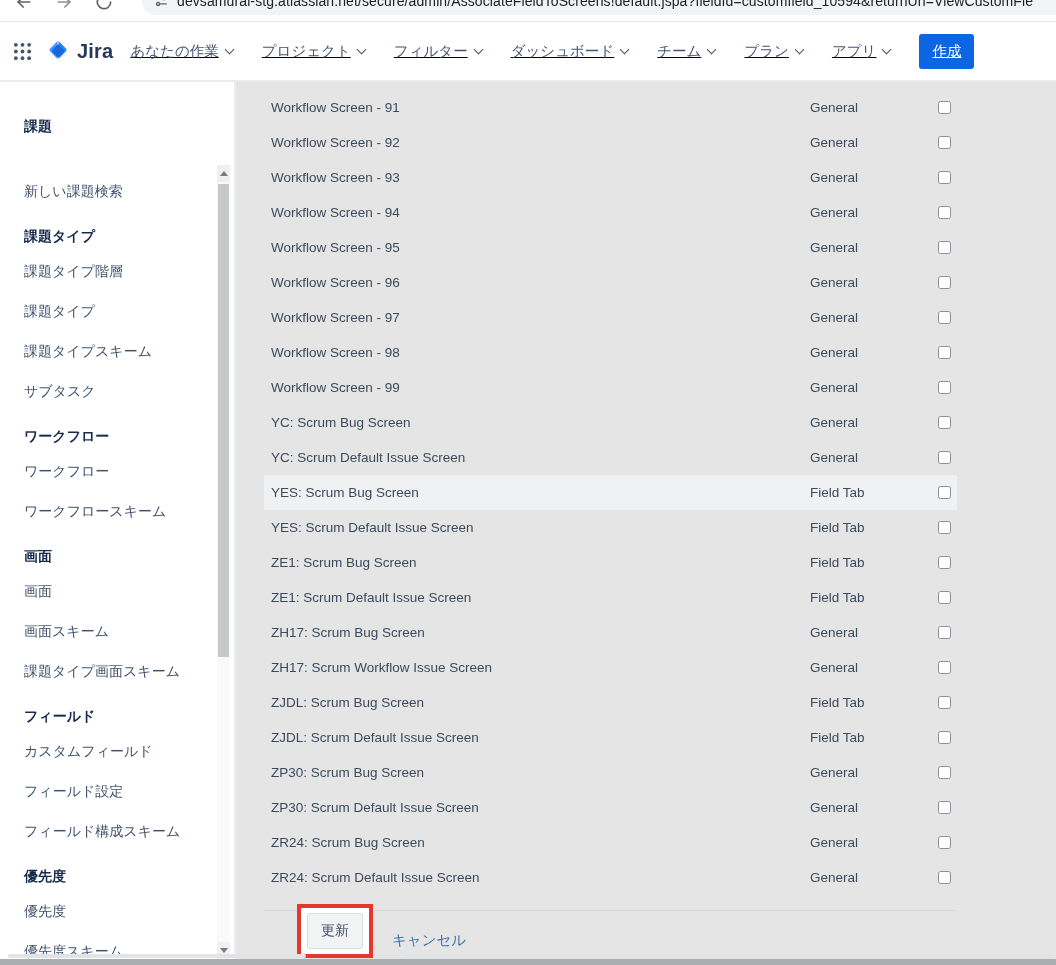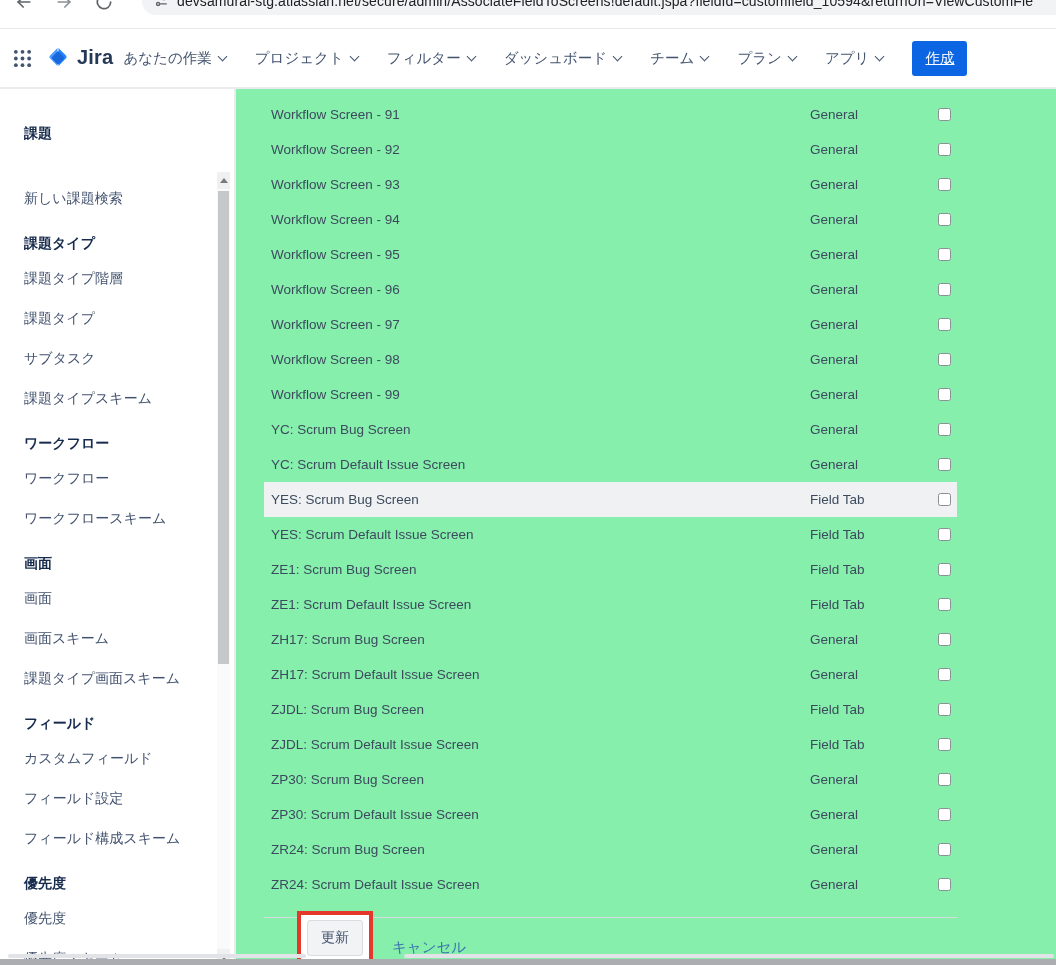--- a/index.html
+++ b/index.html
@@ -1,34 +1,34 @@
 <!DOCTYPE html>
 <html><head>
 <meta charset="utf-8">
 <style>
   * { margin:0; padding:0; box-sizing:border-box; }
   html,body { background:#fff; }
   body { font-family:"Liberation Sans", sans-serif; width:1056px; height:965px; position:relative; overflow:hidden; }
 
   
-  .chrome { height:29px; border-bottom:1px solid #e6e8ea; display:flex; align-items:flex-start; overflow:hidden; padding-left:14px; background:#fff; }
+  .chrome { height:22px; border-bottom:1px solid #e6e8ea; display:flex; align-items:flex-start; overflow:hidden; padding-left:14px; background:#fff; }
   .chrome-icon { width:20px; height:20px; margin-top:-8px; margin-right:20px; flex:0 0 auto; color:#5f6368; }
   .chrome-icon.fwd { color:#8b9095; }
   .chrome-icon svg { width:100%; height:100%; }
   .url-pill { flex:1 0 auto; height:28px; margin-top:-13px; margin-left:8px; background:#f1f3f4; border-radius:14px; display:flex; align-items:center; padding:0 12px; width:950px; }
   .tune-icon { width:14px; height:14px; color:#5f6368; margin-right:9px; flex:0 0 auto; }
   .url-text { font-size:14px; color:#202124; white-space:nowrap; overflow:hidden; letter-spacing:0.1px; }
 
   
   .navbar { height:60px; display:flex; align-items:center; padding:0 16px 0 13px; border-bottom:2px solid #ebecf0; background:#fff; }
   .grid-icon { width:19px; height:19px; color:#44546f; margin-right:14px; cursor:pointer; }
-  .brand { display:flex; align-items:flex-start; margin-right:10px; cursor:pointer; }
+  .brand { display:flex; align-items:center; margin-right:17px; cursor:pointer; }
   .brand svg { width:24px; height:24px; margin-right:7px; }
   .brand-name { font-size:20px; font-weight:700; color:#253858; letter-spacing:0.2px; }
-  .nav-menu { display:flex; align-items:center; }
+  .nav-menu { display:flex; align-items:center;text-decoration:underline; }
   .nav-item { display:flex; align-items:center; margin-right:29px; font-size:14.5px; color:#44546f; cursor:pointer; white-space:nowrap; }
   .chev { width:7px; height:7px; border-right:1.6px solid #44546f; border-bottom:1.6px solid #44546f; transform:rotate(45deg); margin-left:7px; margin-top:-4px; }
   .create-btn { border:none; border-radius:3px; color:#fff; font-size:14.5px; padding:8px 13px; cursor:pointer; font-family:inherit;text-decoration:underline; }
 
   
   .page { display:flex; height:884px; }
 
   
   .sidebar { width:236px; flex:0 0 236px; border-right:2px solid #ebecf0; position:relative; padding-top:34px; background:#fff; }
   .sb-title { font-size:14px; font-weight:700; color:#172b4d; padding-left:24px; line-height:20px; }
@@ -39,21 +39,21 @@
   
   .sb-scrollbar { position:absolute; right:4px; top:-7px; width:13px; height:794px; background:#fafafa; }
   .sb-btn { position:absolute; left:0; width:13px; height:17px; background:#f0f0f0; display:flex; align-items:center; justify-content:center; cursor:pointer; }
   .sb-btn.up { top:0; }
   .sb-btn.down { bottom:0; }
   .tri-up { width:0; height:0; border-left:4px solid transparent; border-right:4px solid transparent; border-bottom:5px solid #7a7a7a; }
   .tri-down { width:0; height:0; border-left:4px solid transparent; border-right:4px solid transparent; border-top:5px solid #7a7a7a; }
   .sb-thumb { position:absolute; top:19px; left:1px; width:11px; height:473px; background:#c5c7c9; cursor:grab; }
 
   
-  .main { flex:1; padding-top:8px; position:relative; background:#86efac; }
+  .main { flex:1; padding-top:8px; position:relative; background:#e5e5e5; }
   .row { height:35px; margin-left:28px; width:693px; display:flex; align-items:center; padding:0 6px 0 7px; font-size:13.5px; color:#3c4a5d; }
   .row.hl { background:#f0f1f3; }
   .row .name { flex:1; white-space:nowrap; overflow:hidden; }
   .row .tab { width:146px; flex:0 0 146px; padding-left:25px; white-space:nowrap; }
   .row .cbwrap { width:20px; flex:0 0 20px; display:flex; justify-content:flex-end; }
   .row input[type=checkbox] { appearance:none; -webkit-appearance:none; width:13px; height:13px; border:1.5px solid #8a8f95; border-radius:2.5px; background:#fff; cursor:pointer; }
 
   
   .form-footer { margin:15px 0 0 28px; width:693px; border-top:1px solid #d7dade; position:relative; height:76px; }
   .annotation { position:absolute; left:33px; top:-7px; border:4px solid #e5372b; background:#fff; padding:5px 6px; }
@@ -180,25 +180,25 @@
 
           <div class="sb-entry item">
             <span>課題タイプ階層</span>
           </div>
 
           <div class="sb-entry item">
             <span>課題タイプ</span>
           </div>
 
           <div class="sb-entry item">
+            <span>課題タイプスキーム</span>
+          </div>
+
+          <div class="sb-entry item">
             <span>サブタスク</span>
-          </div>
-
-          <div class="sb-entry item">
-            <span>課題タイプスキーム</span>
           </div>
 
           <div class="sb-entry item header">
             <span>ワークフロー</span>
           </div>
 
           <div class="sb-entry item">
             <span>ワークフロー</span>
           </div>
 
@@ -387,21 +387,21 @@
 
         <div class="row">
           <span class="name">ZH17: Scrum Bug Screen</span>
           <span class="tab">General</span>
           <span class="cbwrap">
             <input type="checkbox" style="">
           </span>
         </div>
 
         <div class="row">
-          <span class="name">ZH17: Scrum Default Issue Screen</span>
+          <span class="name">ZH17: Scrum Workflow Issue Screen</span>
           <span class="tab">General</span>
           <span class="cbwrap">
             <input type="checkbox" style="">
           </span>
         </div>
 
         <div class="row">
           <span class="name">ZJDL: Scrum Bug Screen</span>
           <span class="tab">Field Tab</span>
           <span class="cbwrap">

